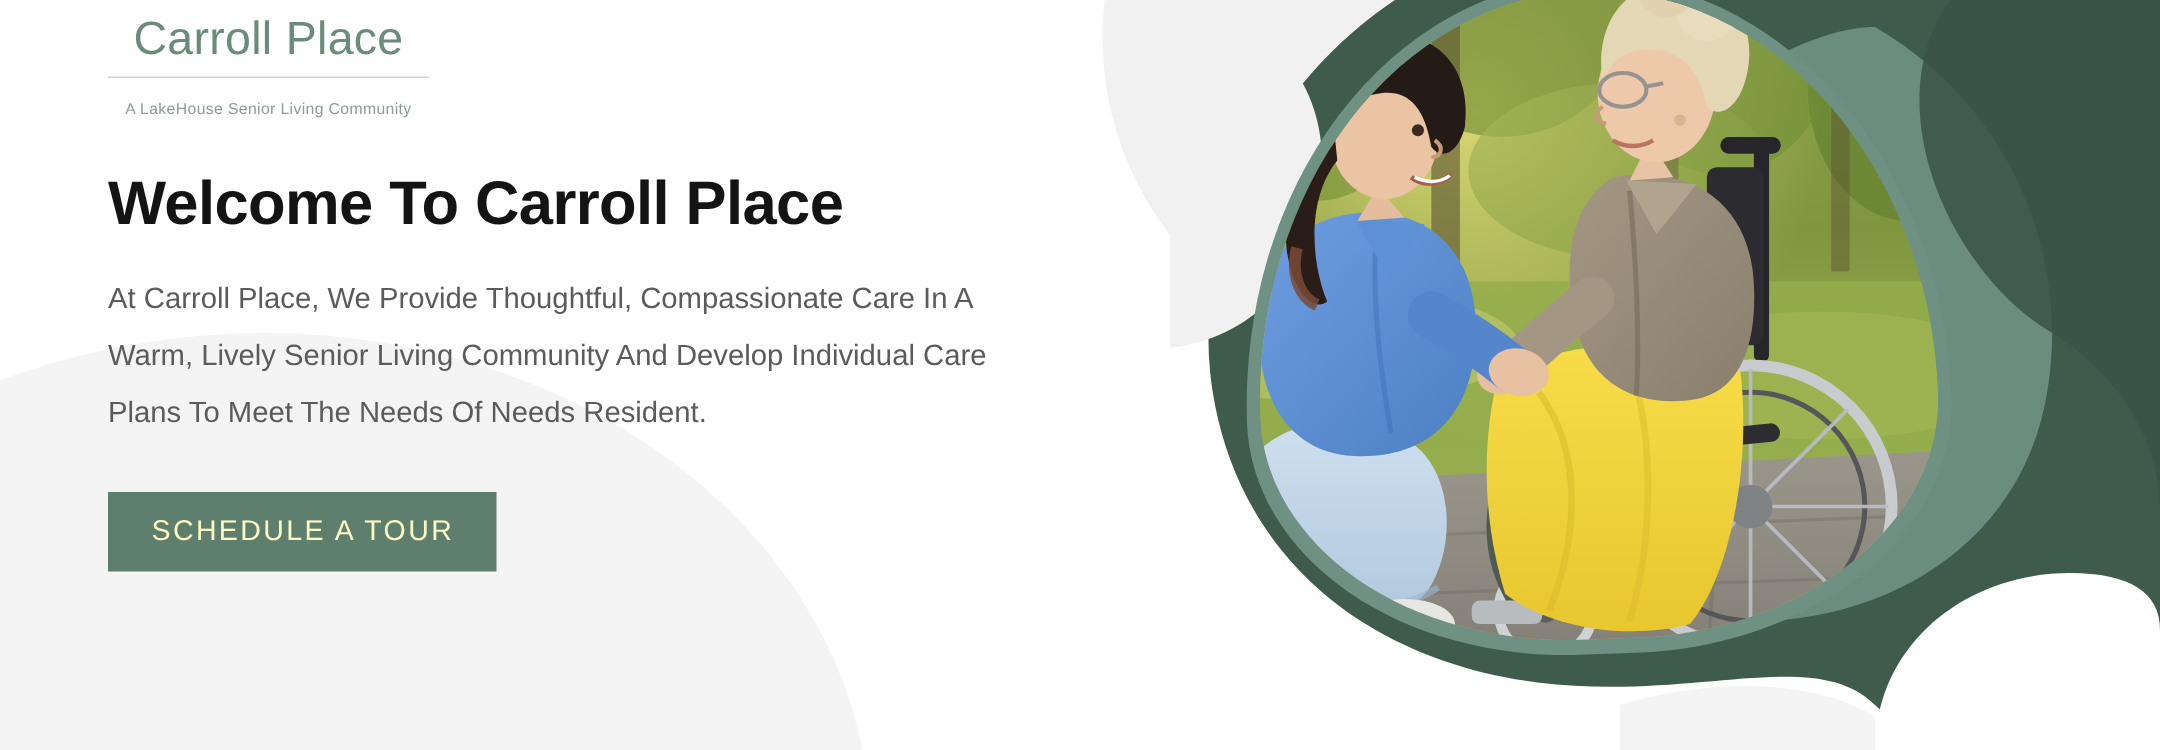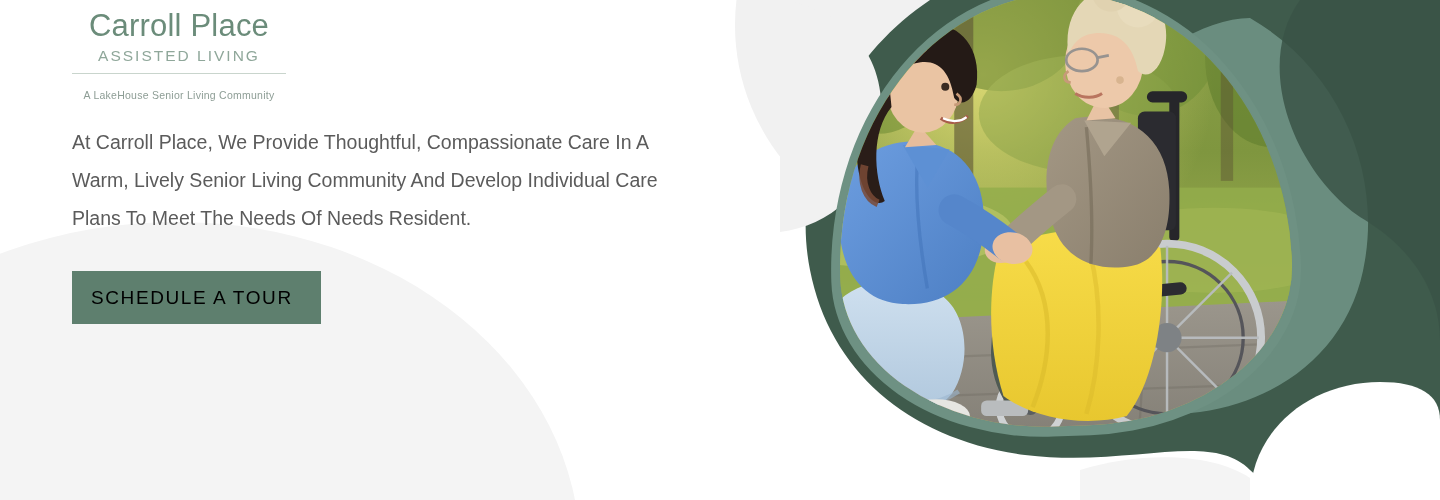--- a/index.html
+++ b/index.html
@@ -147,23 +147,23 @@
     font-size: 19.5px;
     font-weight: 400;
     color: #5b5b5b;
     line-height: 1.95;
     max-width: 620px;
   }
 
   .cta {
     display: inline-block;
     margin-top: 34px;
-    padding: 17px 28px 17px 19px;
+    padding: 17px 28px 17px 29px;
     background: #5e7f6e;
-    color: #000000;
+    color: #fef9c3;
     font-size: 19px;
     letter-spacing: 1.6px;
     border: none;
     cursor: pointer;
     font-family: "Liberation Sans", sans-serif;
     line-height: 1;
   }
 </style>
 </head>
 <body>
@@ -367,24 +367,24 @@
           </g>
         </svg>
       </div>
     </div>
   </div>
 
   <div class="content">
 
     <div class="logo">
       <div class="logo-word">Carroll Place</div>
-      <div class="logo-sub">ASSISTED LIVING</div>
       <div class="logo-rule"></div>
       <div class="logo-tag">A LakeHouse Senior Living Community</div>
     </div>
 
+    <h1 class="headline">Welcome To Carroll Place</h1>
 
     <p class="subcopy">At Carroll Place, We Provide Thoughtful, Compassionate Care In A Warm, Lively Senior Living Community And Develop Individual Care Plans To Meet The Needs Of Needs Resident.</p>
 
     <button class="cta">SCHEDULE A TOUR</button>
   </div>
 
 </div>
 
 </body></html>

